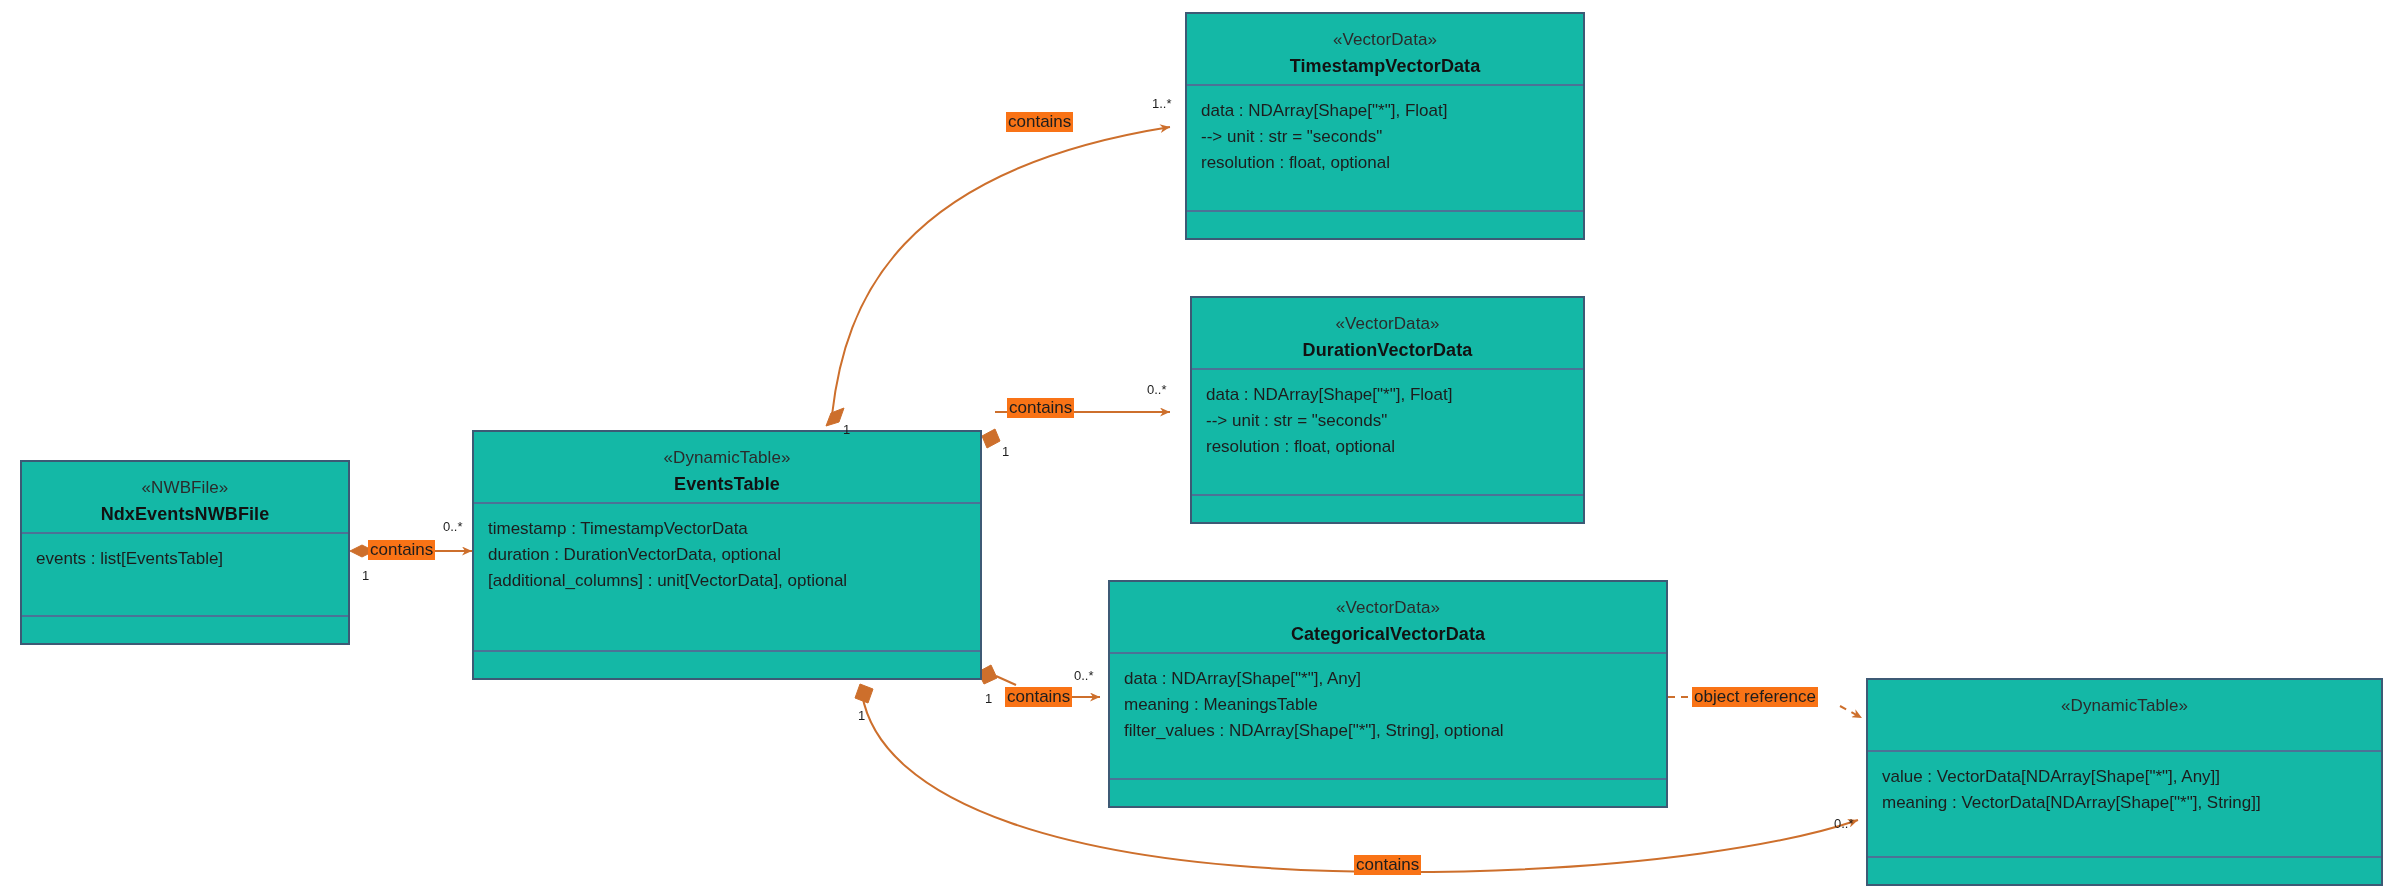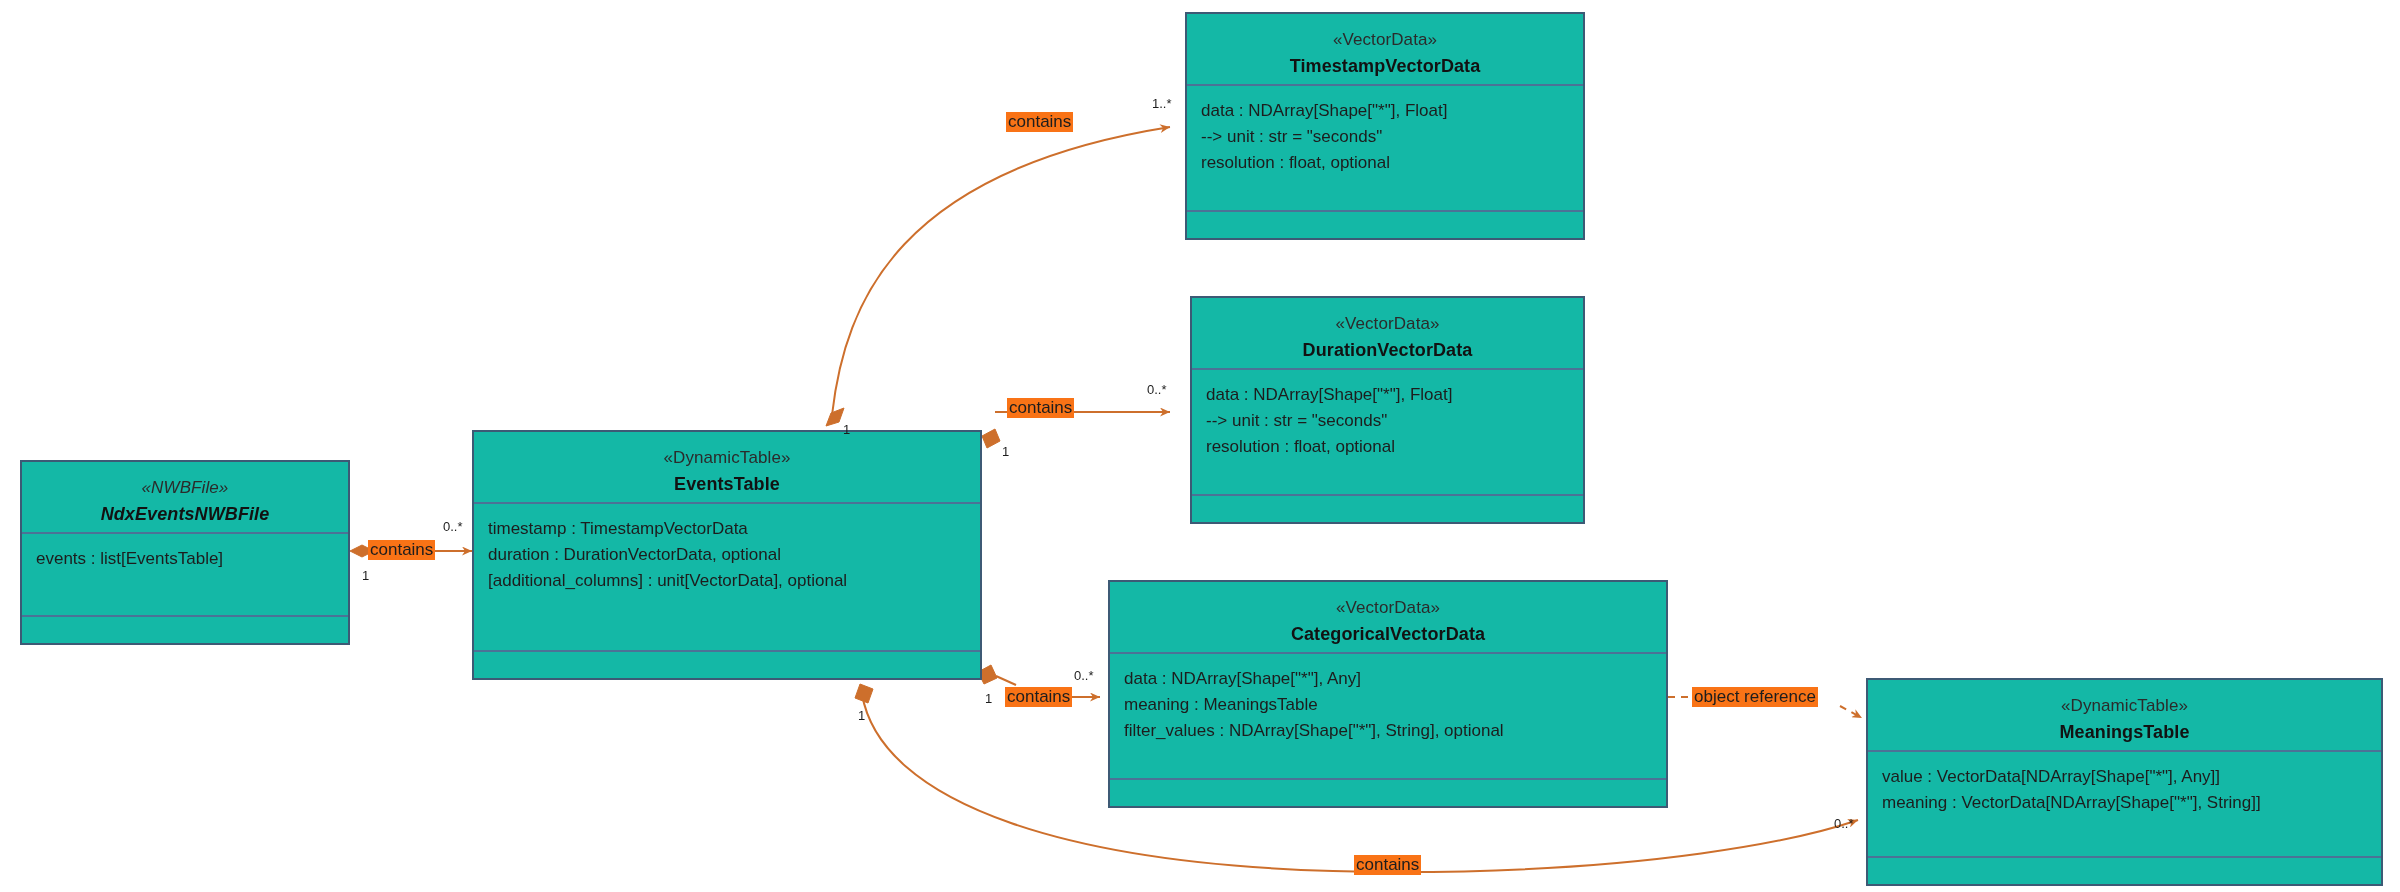--- a/index.html
+++ b/index.html
@@ -182,21 +182,21 @@
   <div class="mult-label" style="left:985px; top:691px;">1</div>
   <div class="mult-label" style="left:1074px; top:668px;">0..*</div>
 
   <div class="edge-label" style="left:1354px; top:855px;">contains</div>
   <div class="mult-label" style="left:858px; top:708px;">1</div>
   <div class="mult-label" style="left:1834px; top:816px;">0..*</div>
 
   <div class="edge-label" style="left:1692px; top:687px;">object reference</div>
 
   <div class="uml-class" style="left:20px; top:460px; width:330px; height:185px;">
-    <div class="uml-header" style="height:72px;font-style:italic;">
+    <div class="uml-header" style="height:72px;">
       <span class="uml-stereotype">«NWBFile»</span>
       <span class="uml-name">NdxEventsNWBFile</span>
     </div>
     <div class="uml-attrs">
       <div class="uml-attr">events : list[EventsTable]</div>
     </div>
     <div class="uml-methods"></div>
   </div>
 
   <div class="uml-class" style="left:472px; top:430px; width:510px; height:250px;">
@@ -247,21 +247,20 @@
       <div class="uml-attr">data : NDArray[Shape["*"], Any]</div>
       <div class="uml-attr">meaning : MeaningsTable</div>
       <div class="uml-attr">filter_values : NDArray[Shape["*"], String], optional</div>
     </div>
     <div class="uml-methods"></div>
   </div>
 
   <div class="uml-class" style="left:1866px; top:678px; width:517px; height:208px;">
     <div class="uml-header" style="height:72px;">
       <span class="uml-stereotype">«DynamicTable»</span>
-      <span class="uml-name">MeaningsTable</span>
     </div>
     <div class="uml-attrs">
       <div class="uml-attr">value : VectorData[NDArray[Shape["*"], Any]]</div>
       <div class="uml-attr">meaning : VectorData[NDArray[Shape["*"], String]]</div>
     </div>
     <div class="uml-methods"></div>
   </div>
 
 </div>
 

